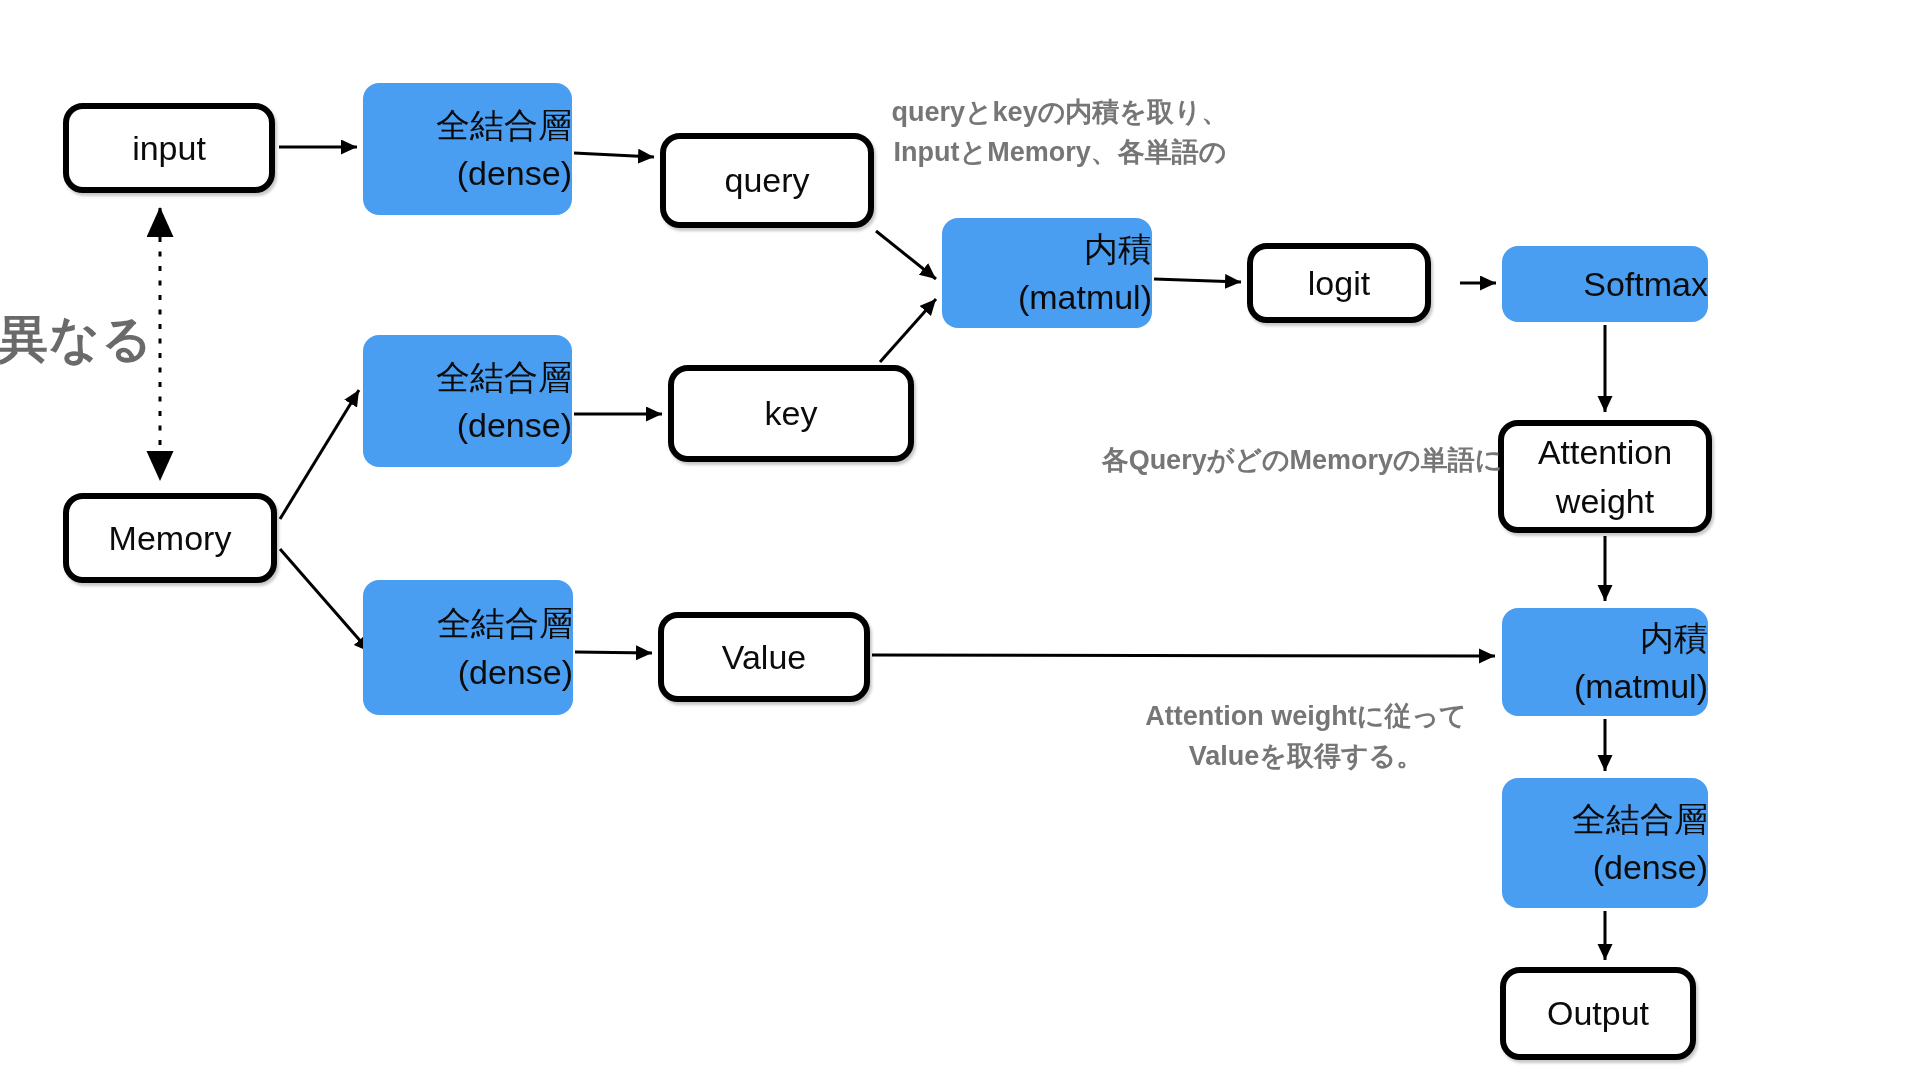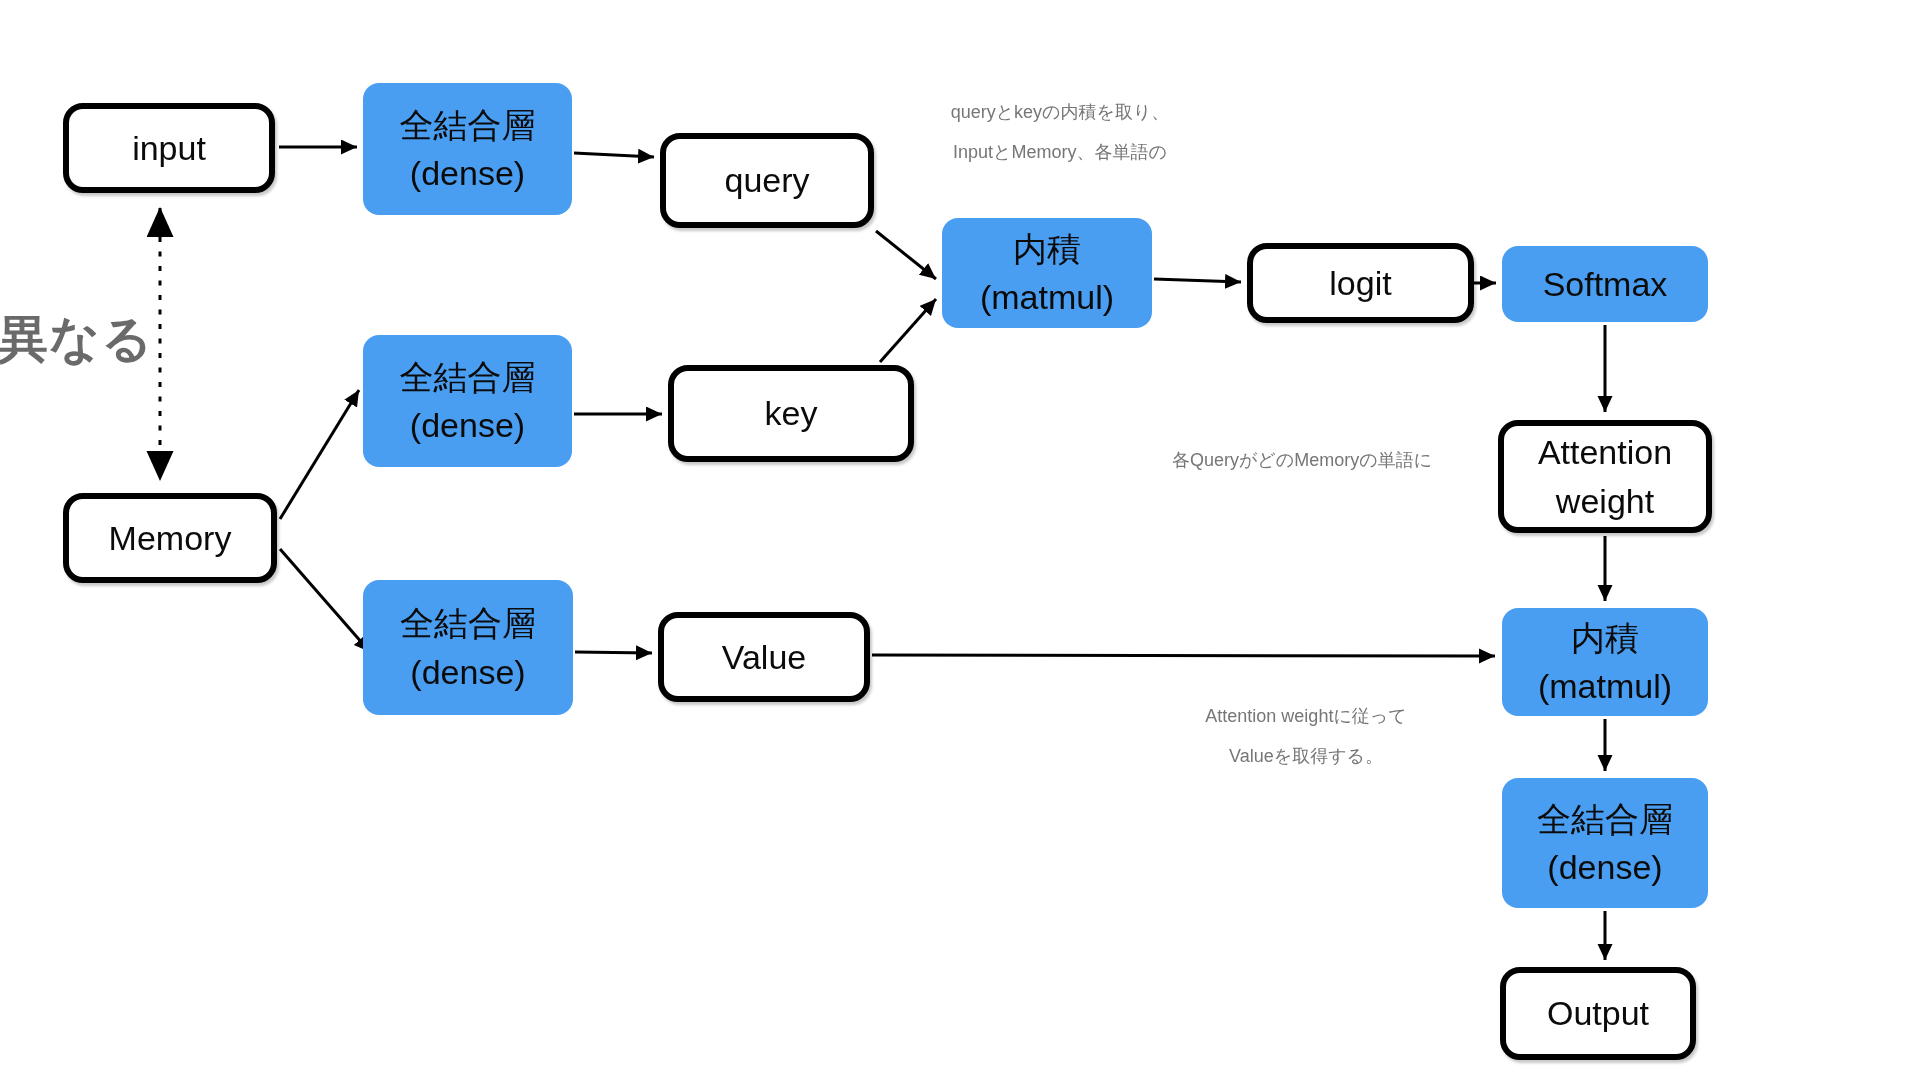--- a/index.html
+++ b/index.html
@@ -9,24 +9,24 @@
   svg.edges line{stroke:#000;stroke-width:3;}
   .node{
     position:absolute;box-sizing:border-box;
     display:flex;flex-direction:column;align-items:center;justify-content:center;
     font-size:34px;color:#0b0b0b;text-align:center;line-height:1.42;white-space:nowrap;
   }
   .white{
     background:#ffffff;border:6px solid #000;border-radius:20px;
     box-shadow:2px 3px 3px rgba(0,0,0,0.22);
   }
-  .blue{background:#4A9EF2;border-radius:16px;}
+  .blue{background:#4A9EF2;border-radius:16px;align-items:flex-end;}
   .note{
-    position:absolute;color:#767676;font-size:18px;line-height:40px;
-    text-align:center;white-space:nowrap;
+    position:absolute;color:#767676;font-size:27px;line-height:40px;
+    text-align:center;white-space:nowrap;font-weight:bold;
   }
   .different{
     position:absolute;left:-2px;top:314px;color:#6a6a6a;
     font-size:50px;font-weight:700;line-height:1;letter-spacing:1px;
   }
 </style>
 </head>
 <body>
 
 <div class="canvas">
@@ -94,21 +94,21 @@
 
   <div class="node white" style="left:658px;top:612px;width:212px;height:90px">
     <span>Value</span>
   </div>
 
   <div class="node blue" style="left:942px;top:218px;width:210px;height:110px">
     <span>内積</span>
     <span>(matmul)</span>
   </div>
 
-  <div class="node white" style="left:1247px;top:243px;width:227px;height:80px">
+  <div class="node white" style="left:1247px;top:243px;width:184px;height:80px">
     <span>logit</span>
   </div>
 
   <div class="node blue" style="left:1502px;top:246px;width:206px;height:76px">
     <span>Softmax</span>
   </div>
 
   <div class="node white" style="left:1498px;top:420px;width:214px;height:113px">
     <span>Attention</span>
     <span>weight</span>

